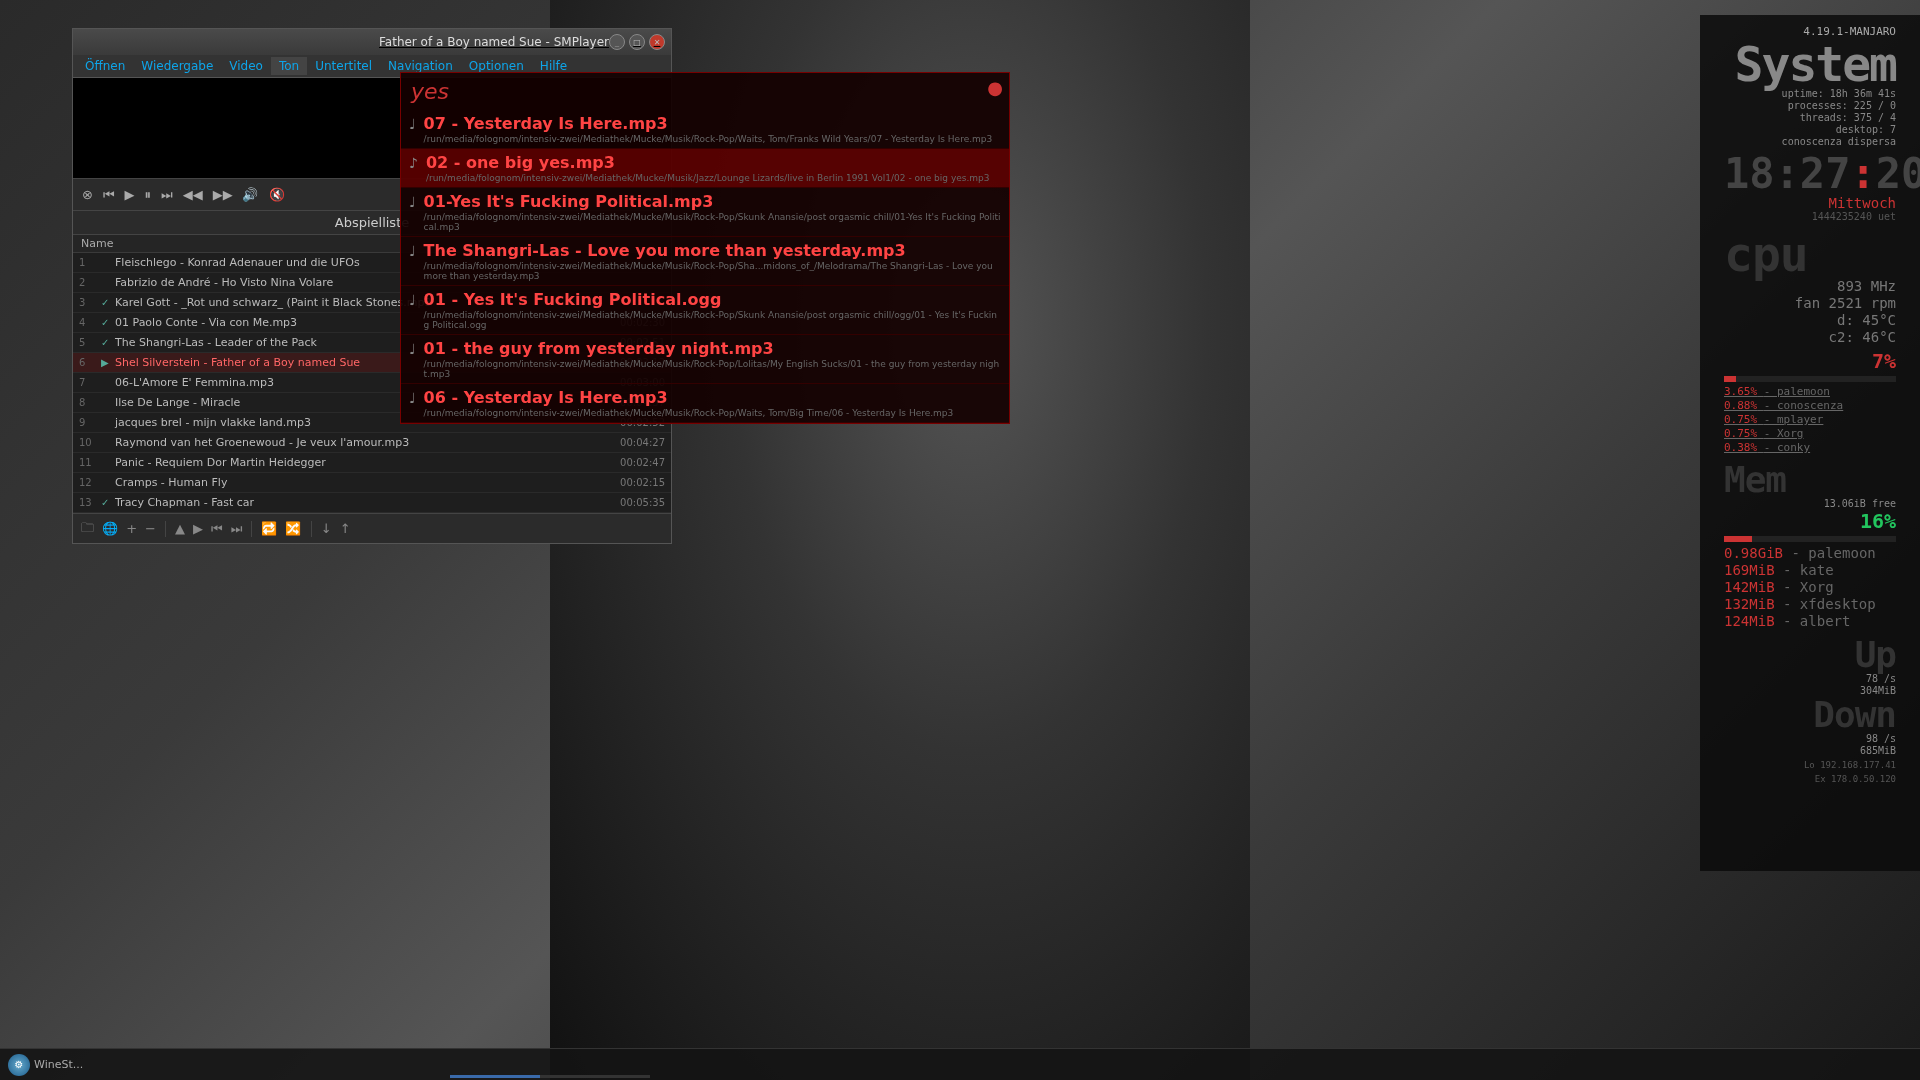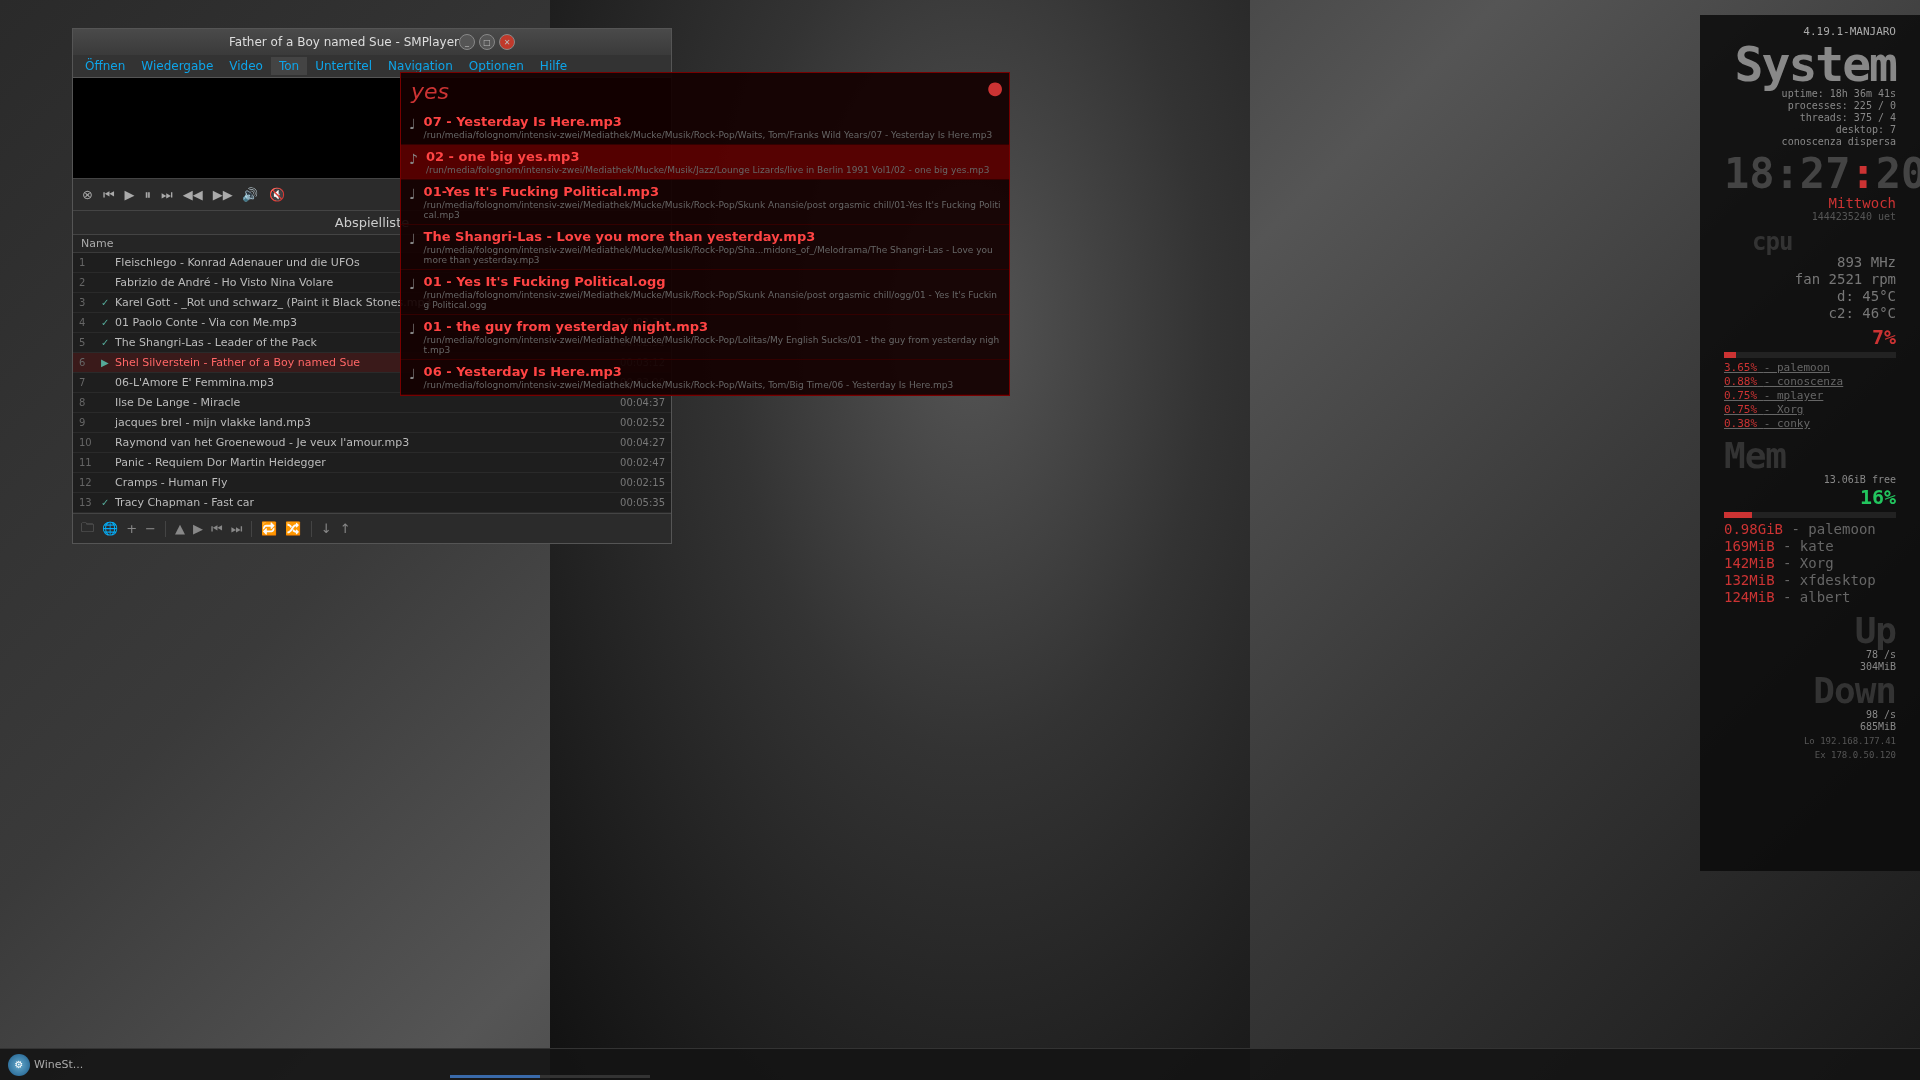--- a/index.html
+++ b/index.html
@@ -38,21 +38,22 @@
       background: #2b2b2b;
       border: 1px solid #555;
       z-index: 10;
     }
     .smplayer-titlebar {
       background: linear-gradient(to bottom, #4a4a4a, #3a3a3a);
       height: 26px;
       display: flex;
       align-items: center;
       padding: 0 6px;
-      justify-content: center;
+      justify-content: flex-end;
+      text-decoration: underline;
     }
     .smplayer-titlebar .title-text {
       color: #ddd;
       font-size: 12px;
     }
     .smplayer-titlebar .win-controls {
       display: flex;
       gap: 4px;
     }
     .win-btn {
@@ -218,21 +219,21 @@
       margin-top: 2px;
       font-size: 14px;
       flex-shrink: 0;
     }
     .sri-content {
       display: flex;
       flex-direction: column;
     }
     .sri-title {
       color: #ff4444;
-      font-size: 13px;
+      font-size: 16px;
       font-weight: bold;
     }
     .sri-path {
       color: #666;
       font-size: 9px;
       margin-top: 1px;
       word-break: break-all;
     }
     .search-close {
       position: absolute;
@@ -295,26 +296,25 @@
     .sysmon-epoch {
       font-size: 10px;
       color: #555;
       text-align: right;
     }
 
     .sysmon-section {
       margin-top: 8px;
     }
     .sysmon-cpu-title {
-      font-size: 24px;
+      font-size: 48px;
       font-weight: bold;
       color: #333;
       line-height: 1;
       letter-spacing: -1px;
-      margin-left: 28px;
     }
     .sysmon-cpu-stats {
       font-size: 14px;
       color: #777;
       text-align: right;
       margin-bottom: 4px;
     }
     .sysmon-cpu-stats div { margin-bottom: 1px; }
     .cpu-pct {
       font-size: 20px;

